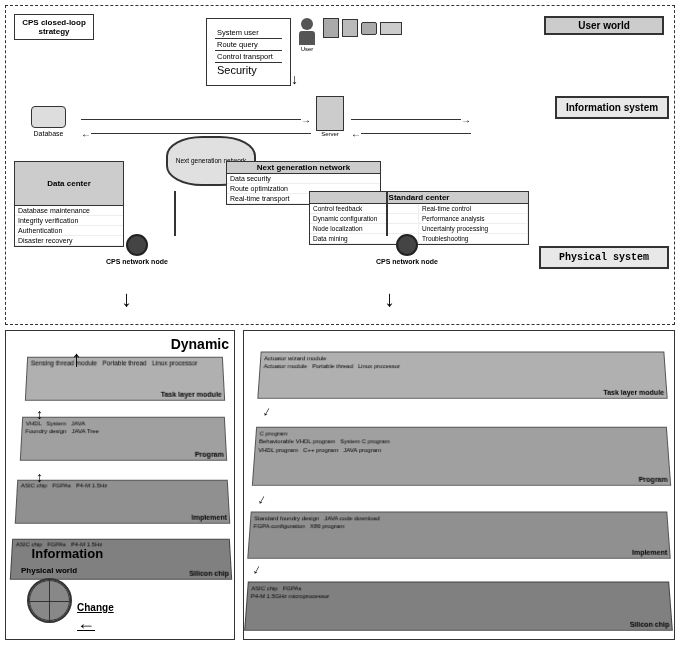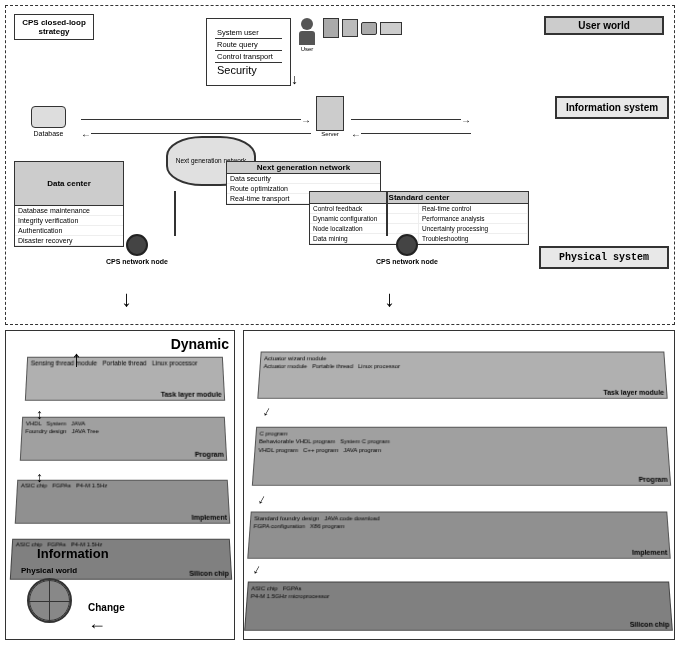--- a/index.html
+++ b/index.html
@@ -432,30 +432,30 @@
           <span>P4-M 1.5Hz</span>
         </div>
         <div style="position:absolute;right:2px;bottom:2px;font-size:7px;font-weight:bold;">Silicon chip</div>
       </div>
 
       <div style="position:absolute;top:75px;left:30px;font-size:14px;font-weight:900;">↕</div>
       <div style="position:absolute;top:138px;left:30px;font-size:14px;font-weight:900;">↕</div>
 
       <div style="position:absolute;bottom:5px;left:15px;">
         <div style="font-size:13px;font-weight:bold;text-align:center;">Information</div>
-        <div style="display:flex;align-items:flex-start;gap:11px;margin-top:5px;justify-content:center;">
+        <div style="display:flex;align-items:flex-start;gap:0;margin-top:5px;justify-content:center;">
           <div style="text-align:center;">
             <div style="font-size:8px;font-weight:bold;">Physical world</div>
             <div style="width:45px;height:45px;border-radius:50%;background:#888;border:2px solid #333;margin:3px auto;overflow:hidden;position:relative;">
               <div style="position:absolute;width:100%;height:1px;background:#333;top:50%;"></div>
               <div style="position:absolute;width:1px;height:100%;background:#333;left:50%;"></div>
               <div style="position:absolute;width:100%;height:100%;border-radius:50%;border:1px solid #333;"></div>
             </div>
           </div>
-          <div style="margin-top:36px;">
+          <div style="margin-top:36px;text-decoration:underline;">
             <div style="font-size:10px;font-weight:bold;">Change</div>
             <div style="font-size:18px;font-weight:bold;">←</div>
           </div>
         </div>
 
         <div style="position:absolute;top:-200px;left:50px;font-size:22px;font-weight:900;">↑</div>
       </div>
 
     </div>
 

